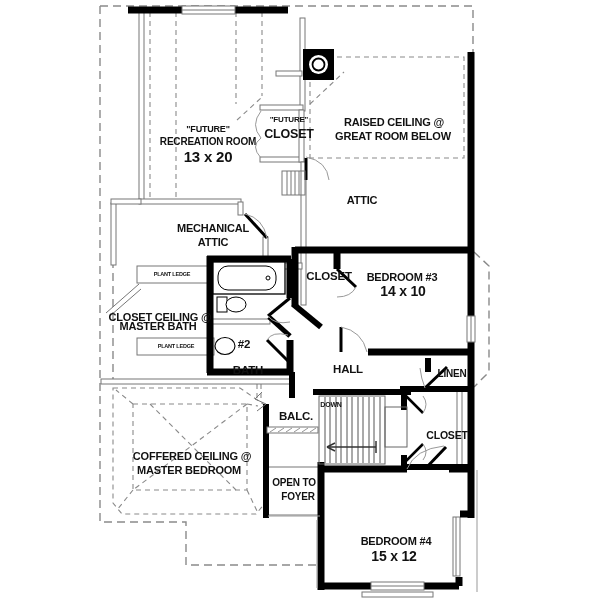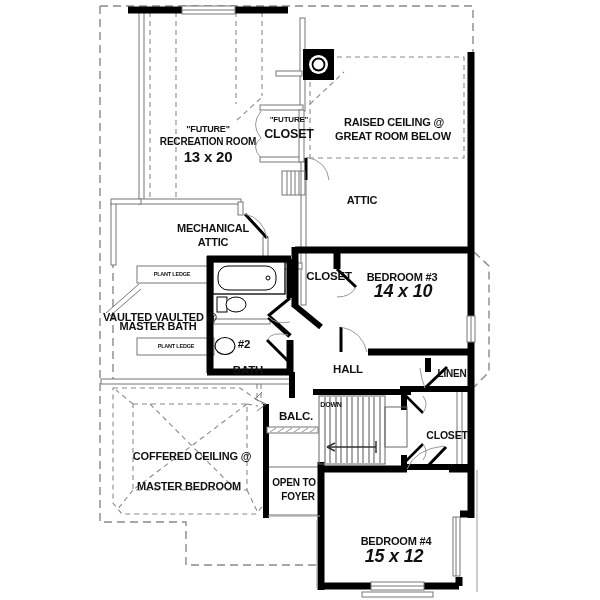--- a/index.html
+++ b/index.html
@@ -4,21 +4,21 @@
 <style>
   html,body{margin:0;padding:0;background:#ffffff;}
   #canvas{position:relative;width:600px;height:600px;background:#ffffff;overflow:hidden;
           font-family:"Liberation Sans",sans-serif;}
   #plan-svg{position:absolute;left:0;top:0;}
   .lbl{position:absolute;transform:translate(-50%,-50%);font-weight:700;color:#111;
        white-space:nowrap;letter-spacing:-0.2px;line-height:1;}
   .fs5{font-size:5.5px;} .fs7{font-size:7px;} .fs8{font-size:8px;} .fs9{font-size:9px;}
   .fs10{font-size:10px;} .fs105{font-size:10.5px;} .fs11{font-size:11px;}
   .fs115{font-size:11.5px;} .fs12{font-size:10px;} .fs125{font-size:12.5px;}
-  .fs14{font-size:18px;font-style:italic;} .fs15{font-size:15px;}
+  .fs14{font-size:14px;} .fs15{font-size:15px;}
 </style>
 </head>
 <body>
 
 <div id="canvas">
 
 <svg id="plan-svg" width="600" height="600" viewBox="0 0 600 600">
 
   <g stroke="#8a8a8a" stroke-width="1.4" stroke-dasharray="8 5" fill="none">
     <path d="M100 6 H473 V54"></path>
@@ -181,36 +181,36 @@
 <div class="lbl fs11" style="left:213px;top:242px;">ATTIC</div>
 
 <div class="lbl fs5" style="left:172px;top:275px;">PLANT LEDGE</div>
 <div class="lbl fs5" style="left:176px;top:347px;">PLANT LEDGE</div>
 
 <div class="lbl fs115" style="left:329px;top:277px;">CLOSET</div>
 
 <div class="lbl fs11" style="left:402px;top:277px;">BEDROOM #3</div>
 <div class="lbl fs14" style="left:403px;top:291px;">14 x 10</div>
 
-<div class="lbl fs11" style="left:160px;top:317px;">VAULTED VAULTED @</div>
+<div class="lbl fs11" style="left:160px;top:317px;">CLOSET CEILING @</div>
 <div class="lbl fs11" style="left:158px;top:326px;">MASTER BATH</div>
 
 <div class="lbl fs115" style="left:248px;top:347px;margin-top:24px;">BATH</div>
 <div class="lbl fs115" style="left:244px;top:345px;">#2</div>
 
 <div class="lbl fs115" style="left:348px;top:370px;">HALL</div>
 <div class="lbl fs10" style="left:452px;top:374px;">LINEN</div>
 
 <div class="lbl fs7" style="left:331px;top:404px;">DOWN</div>
 <div class="lbl fs115" style="left:296px;top:417px;">BALC.</div>
 
 <div class="lbl fs105" style="left:447px;top:435px;">CLOSET</div>
 
 <div class="lbl fs11" style="left:192px;top:456px;">COFFERED CEILING @</div>
-<div class="lbl fs11" style="left:189px;top:486px;">MASTER BEDROOM</div>
+<div class="lbl fs11" style="left:189px;top:470px;">MASTER BEDROOM</div>
 
 <div class="lbl fs10" style="left:294px;top:483px;">OPEN TO</div>
 <div class="lbl fs10" style="left:294px;top:497px;padding-left:8px;">FOYER</div>
 
 <div class="lbl fs11" style="left:396px;top:541px;">BEDROOM #4</div>
 <div class="lbl fs14" style="left:394px;top:556px;">15 x 12</div>
 
 </div>
 
 </body></html>

